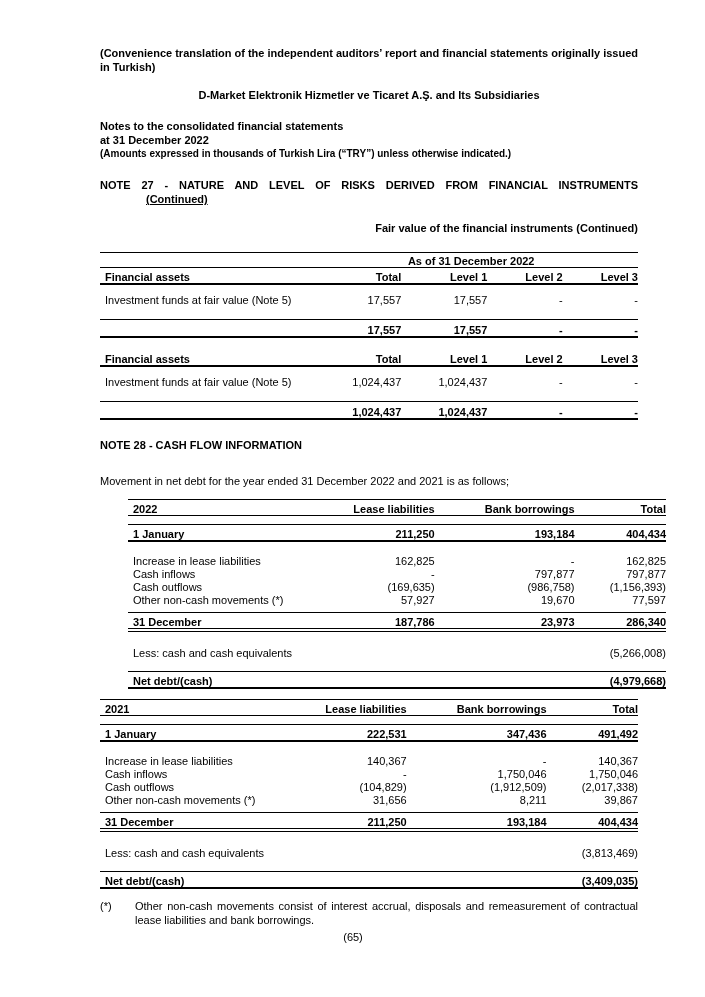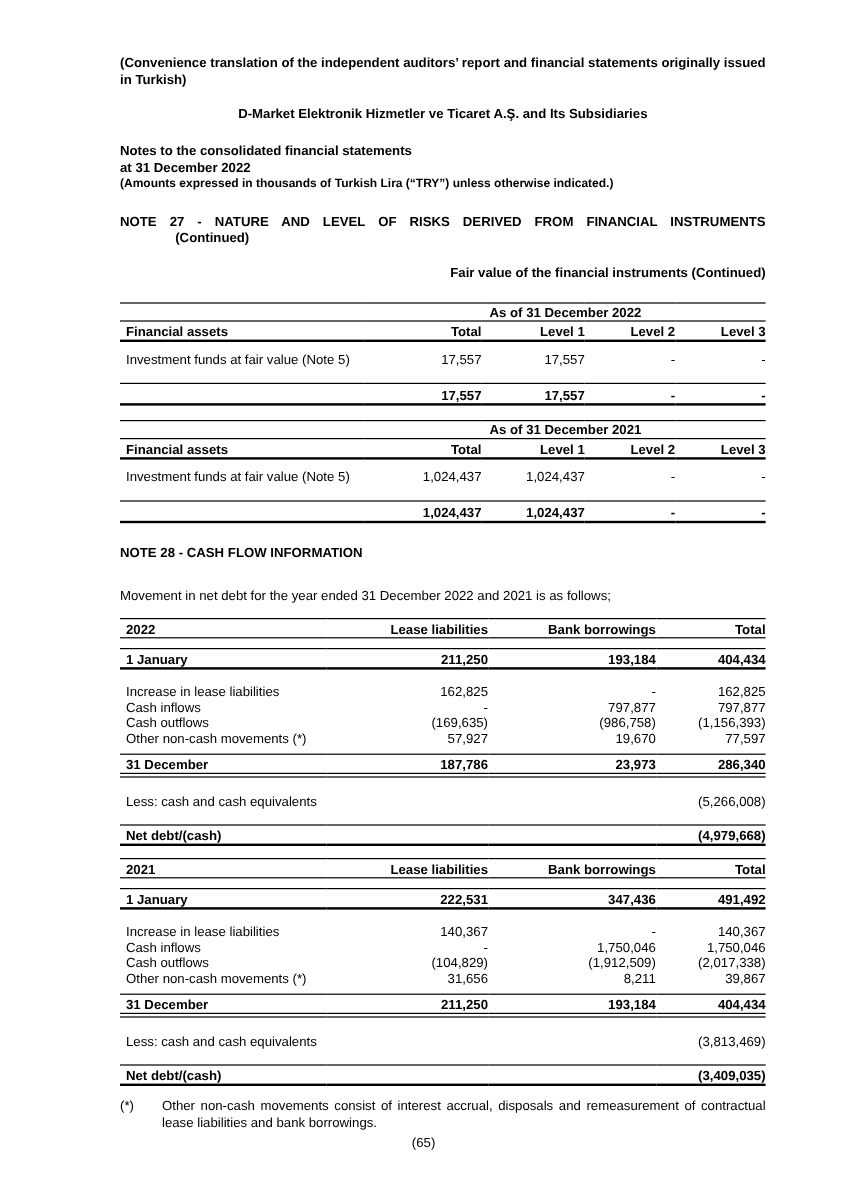--- a/index.html
+++ b/index.html
@@ -7,28 +7,28 @@
     width:705px;height:997px;background:#ffffff;color:#000;
     font-family:"Liberation Sans", sans-serif;
     -webkit-font-smoothing:antialiased;
   }
   .page{box-sizing:border-box;width:705px;height:997px;padding:46px 67px 0 100px;overflow:hidden;}
   .t{font-size:11px;line-height:14px;}
   .small{font-size:10px;line-height:13px;}
   .bold{font-weight:bold;}
   .justify{text-align:justify;}
   .justify-all{text-align:justify;text-align-last:justify;}
-  .indent2{padding-left:46px;}
+  .indent2{padding-left:46px;text-decoration:underline;}
   .mb14{margin-bottom:14px;}
   .mb17{margin-bottom:17px;}
   .mb15{margin-bottom:15px;}
   .mb13{margin-bottom:22px;}
   .mb12{margin-bottom:12px;}
   .mb11{margin-bottom:11px;}
-  .mb10{margin-bottom:10px;}
+  .mb10{margin-bottom:10px;margin-left:28px;}
   .mb18{margin-bottom:18px;}
 
   table{width:100%;border-collapse:collapse;table-layout:fixed;font-size:11px;}
   td{padding:0;vertical-align:bottom;}
   .lbl{padding-left:5px;text-align:left;}
   .r{text-align:right;}
   .c{text-align:center;}
 
   
   tr.fv-period td{height:14px;border-top:1px solid #000;border-bottom:1px solid #000;}
@@ -125,24 +125,20 @@
 
   <table class="mb18">
     <colgroup>
         <col style="width:38%">
         <col style="width:18%">
         <col style="width:16%">
         <col style="width:14%">
         <col style="width:14%">
       </colgroup>
     <tbody>
-        <tr class="fv-period">
-      <td class="lbl"></td>
-      <td colspan="4" class="c bold">As of 31 December 2021</td>
-    </tr>
     <tr class="fv-cols bold">
       <td class="lbl">Financial assets</td>
       <td class="r">Total</td>
       <td class="r">Level 1</td>
       <td class="r">Level 2</td>
       <td class="r">Level 3</td>
     </tr>
     <tr class="sp sp7">
           <td colspan="5"></td>
         </tr>

